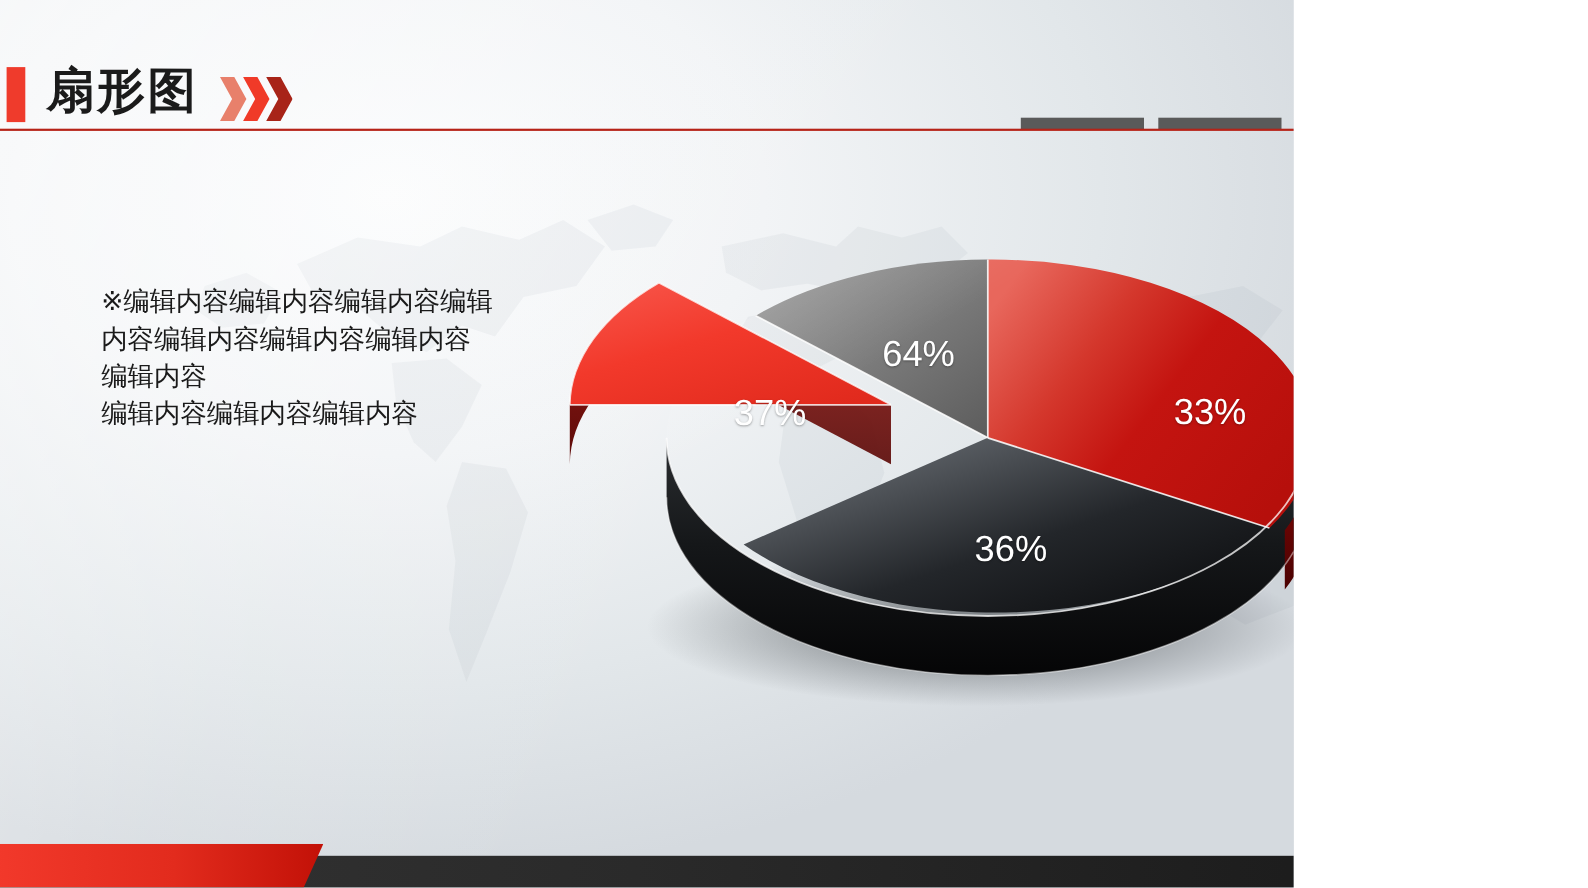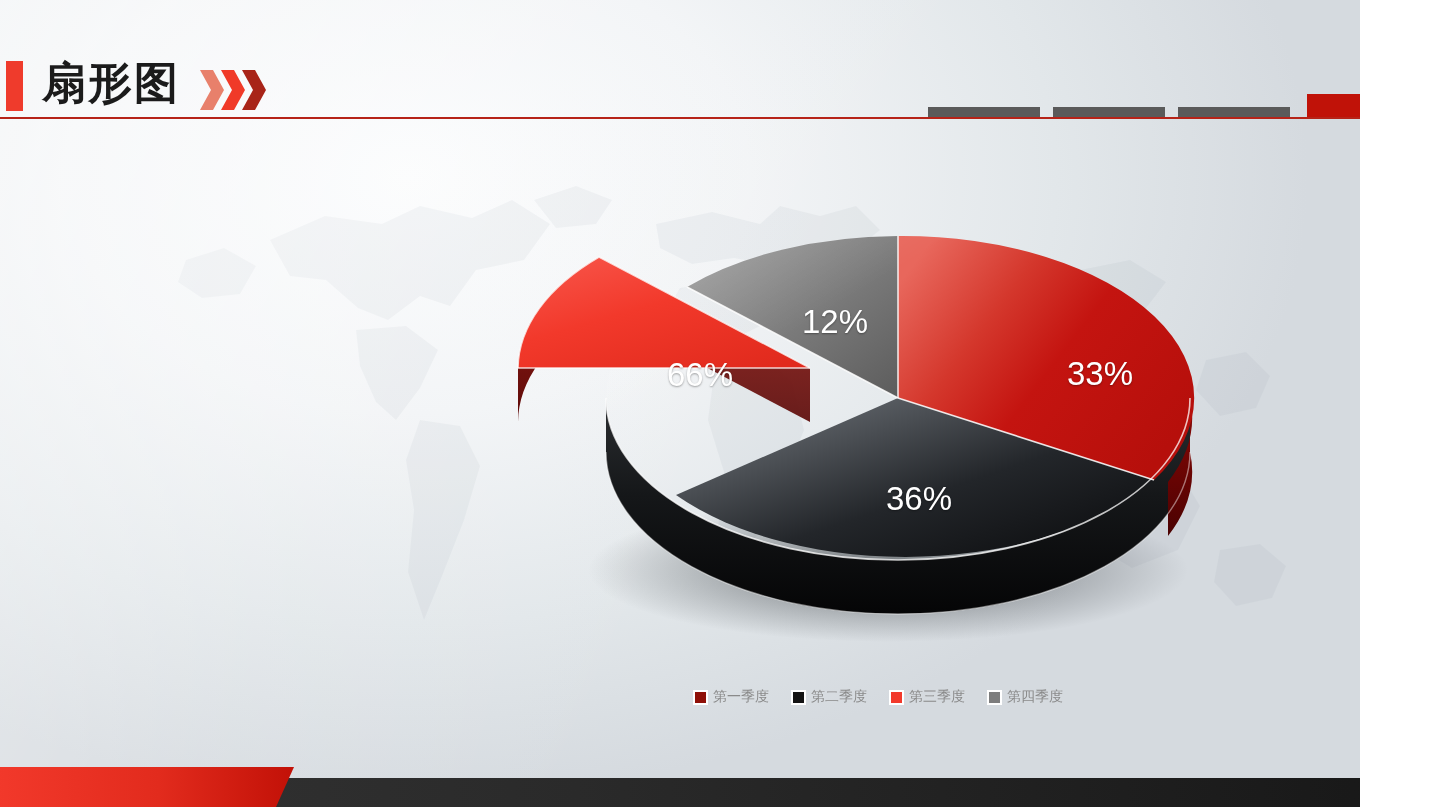--- a/index.html
+++ b/index.html
@@ -2,21 +2,21 @@
 <html><head>
 <meta charset="utf-8">
 <style>
   html, body {
     margin: 0;
     padding: 0;
     background: #ffffff;
   }
   #slide {
     position: relative;
-    width: 1360px;
+    width: 1176px;
     height: 807px;
     overflow: hidden;
     font-family: "Liberation Sans", "DejaVu Sans", sans-serif;
     background:
       radial-gradient(ellipse 900px 620px at 30% 22%, #fbfcfd 0%, #f2f4f6 38%, #e2e7ea 72%, #d5dadf 100%),
       linear-gradient(135deg, #f7f9fa 0%, #e8ecef 45%, #ced4d9 100%);
   }
 
   
   .worldmap {
@@ -213,20 +213,24 @@
     </svg>
   </div>
 
   <div class="hdr-block b1"></div>
   <div class="hdr-block b2"></div>
   <div class="hdr-block b3"></div>
   <div class="hdr-block bred"></div>
 
   <div class="header-rule"></div>
 
+  <div class="body-text">※编辑内容编辑内容编辑内容编辑
+内容编辑内容编辑内容编辑内容
+编辑内容
+编辑内容编辑内容编辑内容</div>
 
   <div class="chart-area">
     <svg viewBox="0 0 720 420" xmlns="http://www.w3.org/2000/svg" aria-hidden="true">
       <defs>
 
         <radialGradient id="gShadow" cx="50%" cy="50%" r="50%">
           <stop offset="0%" stop-color="#2a2f33" stop-opacity="0.62"></stop>
           <stop offset="55%" stop-color="#2a2f33" stop-opacity="0.30"></stop>
           <stop offset="100%" stop-color="#2a2f33" stop-opacity="0"></stop>
         </radialGradient>
@@ -323,38 +327,20 @@
           <path d="M 378 158 L 86 158"></path>
           <path d="M 378 158 L 167 47"></path>
           <path d="M 86 158 A 292 162 0 0 1 167 47"></path>
         </g>
       </g>
     </svg>
   </div>
 
   <div class="pct-label pct-33">33%</div>
   <div class="pct-label pct-36">36%</div>
-  <div class="pct-label pct-19">66%</div>
-  <div class="pct-label pct-12">12%</div>
-
-  <div class="legend">
-    <div class="legend-item">
-      <span class="legend-swatch" style="background:#8f1008"></span>
-      <span class="legend-label">第一季度</span>
-    </div>
-    <div class="legend-item">
-      <span class="legend-swatch" style="background:#141414"></span>
-      <span class="legend-label">第二季度</span>
-    </div>
-    <div class="legend-item">
-      <span class="legend-swatch" style="background:#f2392b"></span>
-      <span class="legend-label">第三季度</span>
-    </div>
-    <div class="legend-item">
-      <span class="legend-swatch" style="background:#7d7d7d"></span>
-      <span class="legend-label">第四季度</span>
-    </div>
-  </div>
+  <div class="pct-label pct-19">37%</div>
+  <div class="pct-label pct-12">64%</div>
+
 
   <div class="footer-dark"></div>
   <div class="footer-red"></div>
 
 </div>
 
 </body></html>

